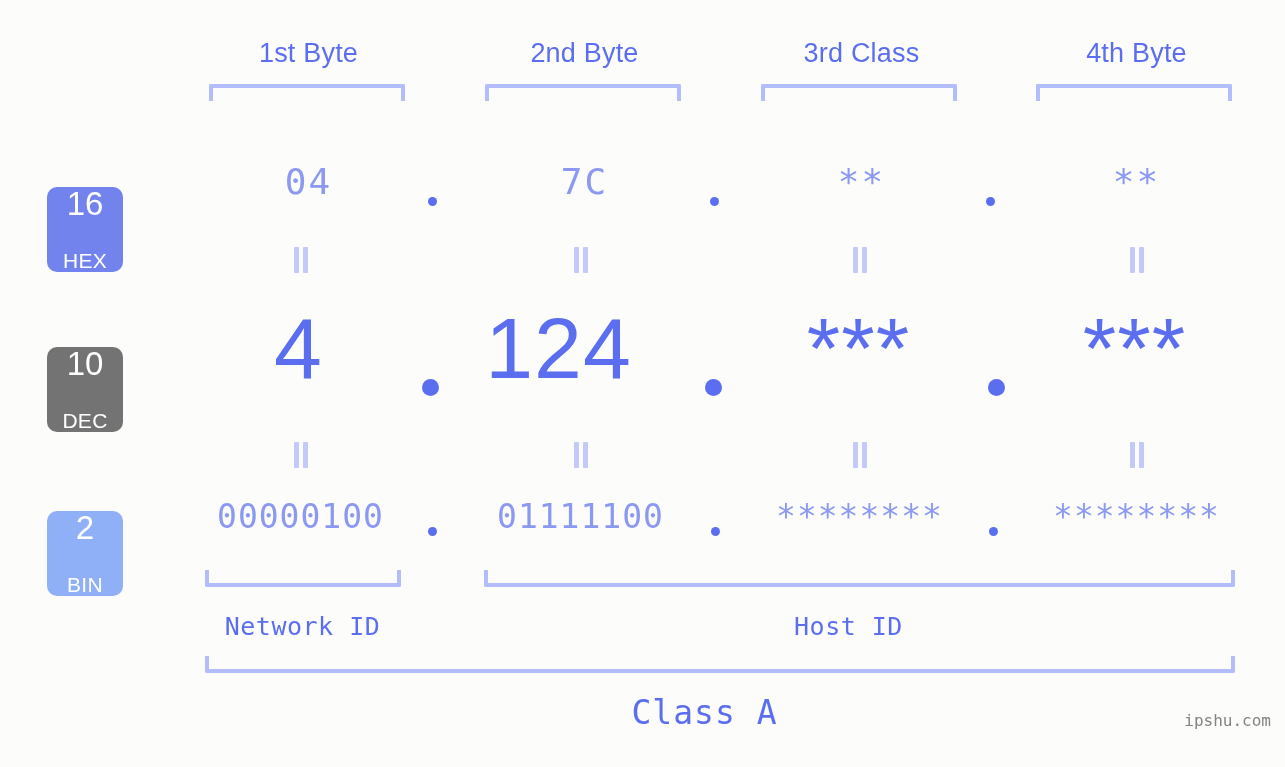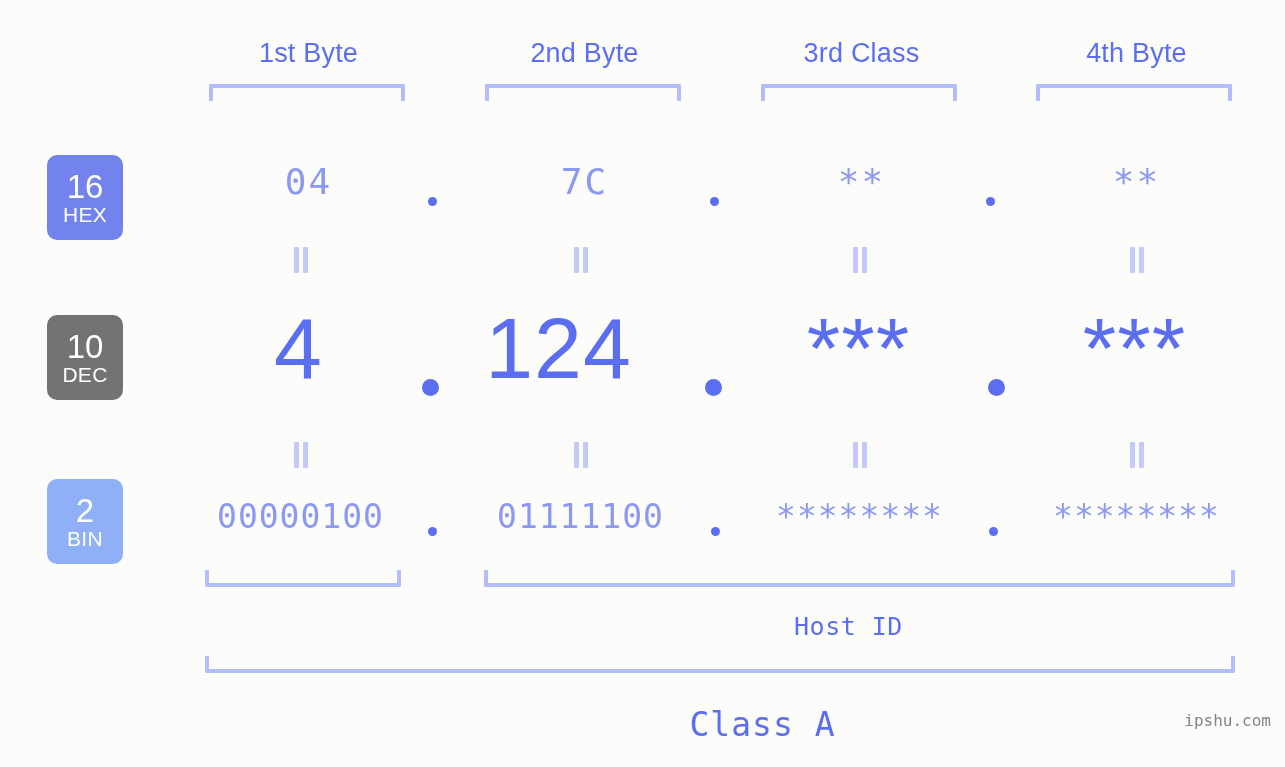--- a/index.html
+++ b/index.html
@@ -64,22 +64,23 @@
   
   .badge {
     position: absolute;
     left: 47px;
     width: 76px;
     height: 85px;
     border-radius: 10px;
     display: flex;
     flex-direction: column;
     align-items: center;
-    justify-content: center;
+    justify-content: space-between;
     color: #ffffff;
+    margin-top: 32px;
   }
   .badge .num {
     font-family: "Liberation Sans", sans-serif;
     font-size: 33px;
     font-weight: 400;
     line-height: 33px;
     margin-bottom: 1px;
   }
   .badge .sys {
     font-family: "Liberation Sans", sans-serif;
@@ -278,20 +279,21 @@
     <div class="cell" style="left:747px; width:225px;">********</div>
     <div class="cell" style="left:1024px; width:225px;">********</div>
     <div class="dot small" style="left:428px; top:527px;"></div>
     <div class="dot small" style="left:711px; top:527px;"></div>
     <div class="dot small" style="left:989px; top:527px;"></div>
   </div>
 
   <div class="bracket-bottom" style="left:205px; top:570px; width:196px;"></div>
   <div class="bracket-bottom" style="left:484px; top:570px; width:751px;"></div>
 
+  <div class="id-label" style="left:190px; top:612px; width:225px;">Network ID</div>
   <div class="id-label" style="left:736px; top:612px; width:225px;">Host ID</div>
 
   <div class="bracket-bottom" style="left:205px; top:656px; width:1030px;"></div>
-  <div id="class-label" style="left:650px; width:225px;margin-top:12px;">Class A</div>
+  <div id="class-label" style="left:592px; width:225px;">Class A</div>
 
   <div id="watermark">ipshu.com</div>
 
 </div>
 
 </body></html>

